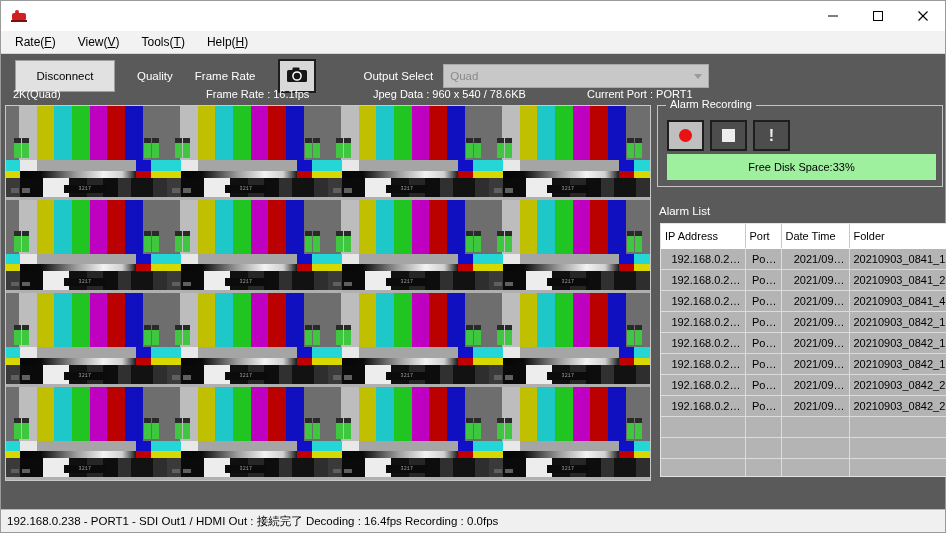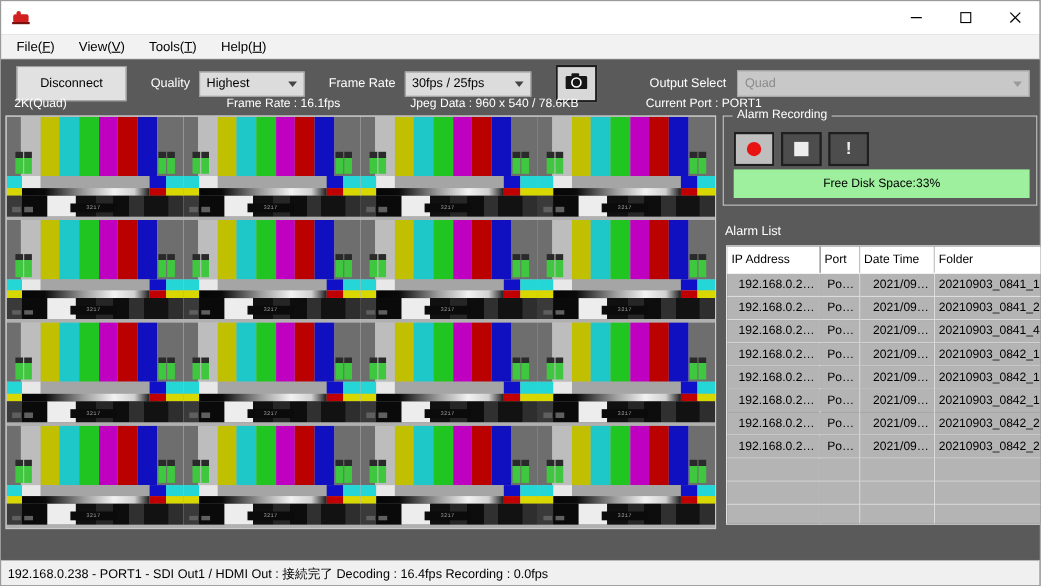--- a/index.html
+++ b/index.html
@@ -471,41 +471,33 @@
       <div class="win-btn">
         <svg width="12" height="12" viewBox="0 0 12 12">
             <line x1="1.5" y1="1.5" x2="10.5" y2="10.5" stroke="#000" stroke-width="1.1"></line>
             <line x1="10.5" y1="1.5" x2="1.5" y2="10.5" stroke="#000" stroke-width="1.1"></line>
           </svg>
       </div>
     </div>
   </div>
 
   <div class="menubar">
-    <div class="menu-item"><span>File</span>(<u>F</u>)</div>
+    <div class="menu-item"><span>Rate</span>(<u>F</u>)</div>
     <div class="menu-item"><span>View</span>(<u>V</u>)</div>
     <div class="menu-item"><span>Tools</span>(<u>T</u>)</div>
     <div class="menu-item"><span>Help</span>(<u>H</u>)</div>
   </div>
 
   <div class="toolbar">
     <div class="tb-row">
       <div class="btn-disconnect">Disconnect</div>
 
       <div class="tb-label">Quality</div>
-      <div class="combo quality">
-        <span class="cval">Highest</span>
-        <span class="carrow"></span>
-      </div>
 
       <div class="tb-label">Frame Rate</div>
-      <div class="combo framerate">
-        <span class="cval">30fps / 25fps</span>
-        <span class="carrow"></span>
-      </div>
 
       <div class="btn-snapshot">
         <span>
           <svg width="20" height="15" viewBox="0 0 20 15">
             <rect x="0" y="3" width="20" height="12" rx="1.5" fill="#161616"></rect>
             <rect x="5.5" y="0.5" width="7" height="3.5" rx="1" fill="#161616"></rect>
             <circle cx="10" cy="9" r="4.1" fill="none" stroke="#ffffff" stroke-width="1.5"></circle>
           </svg>
         </span>
       </div>

